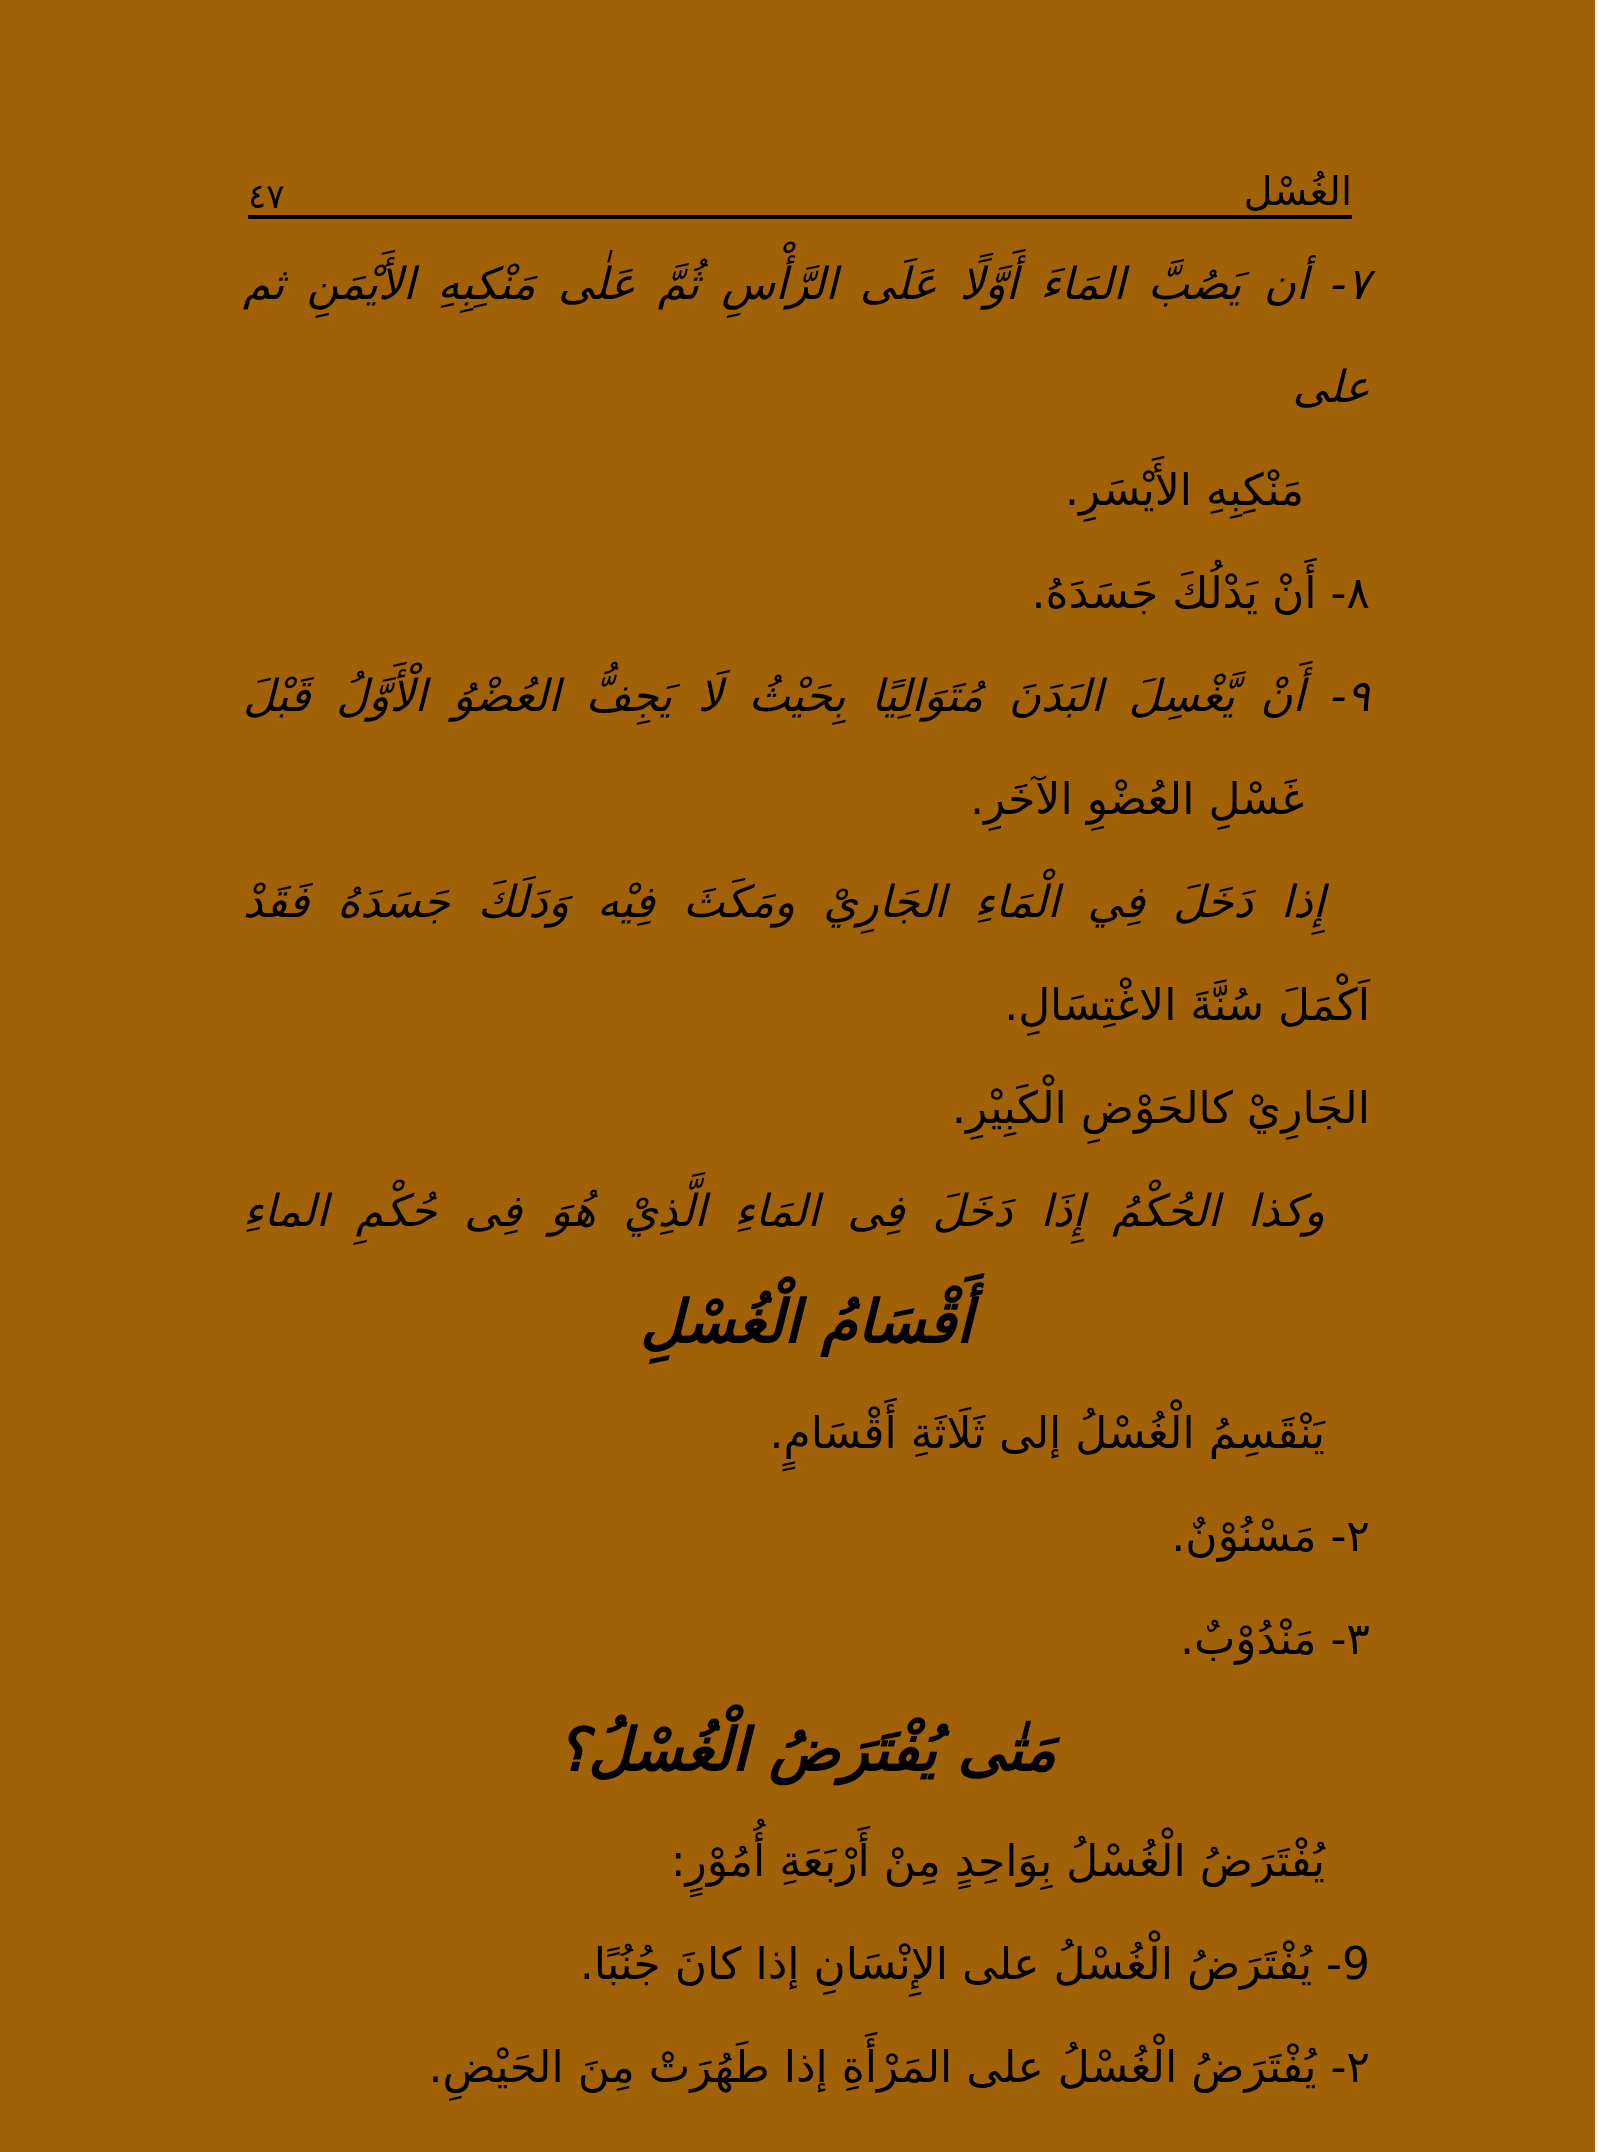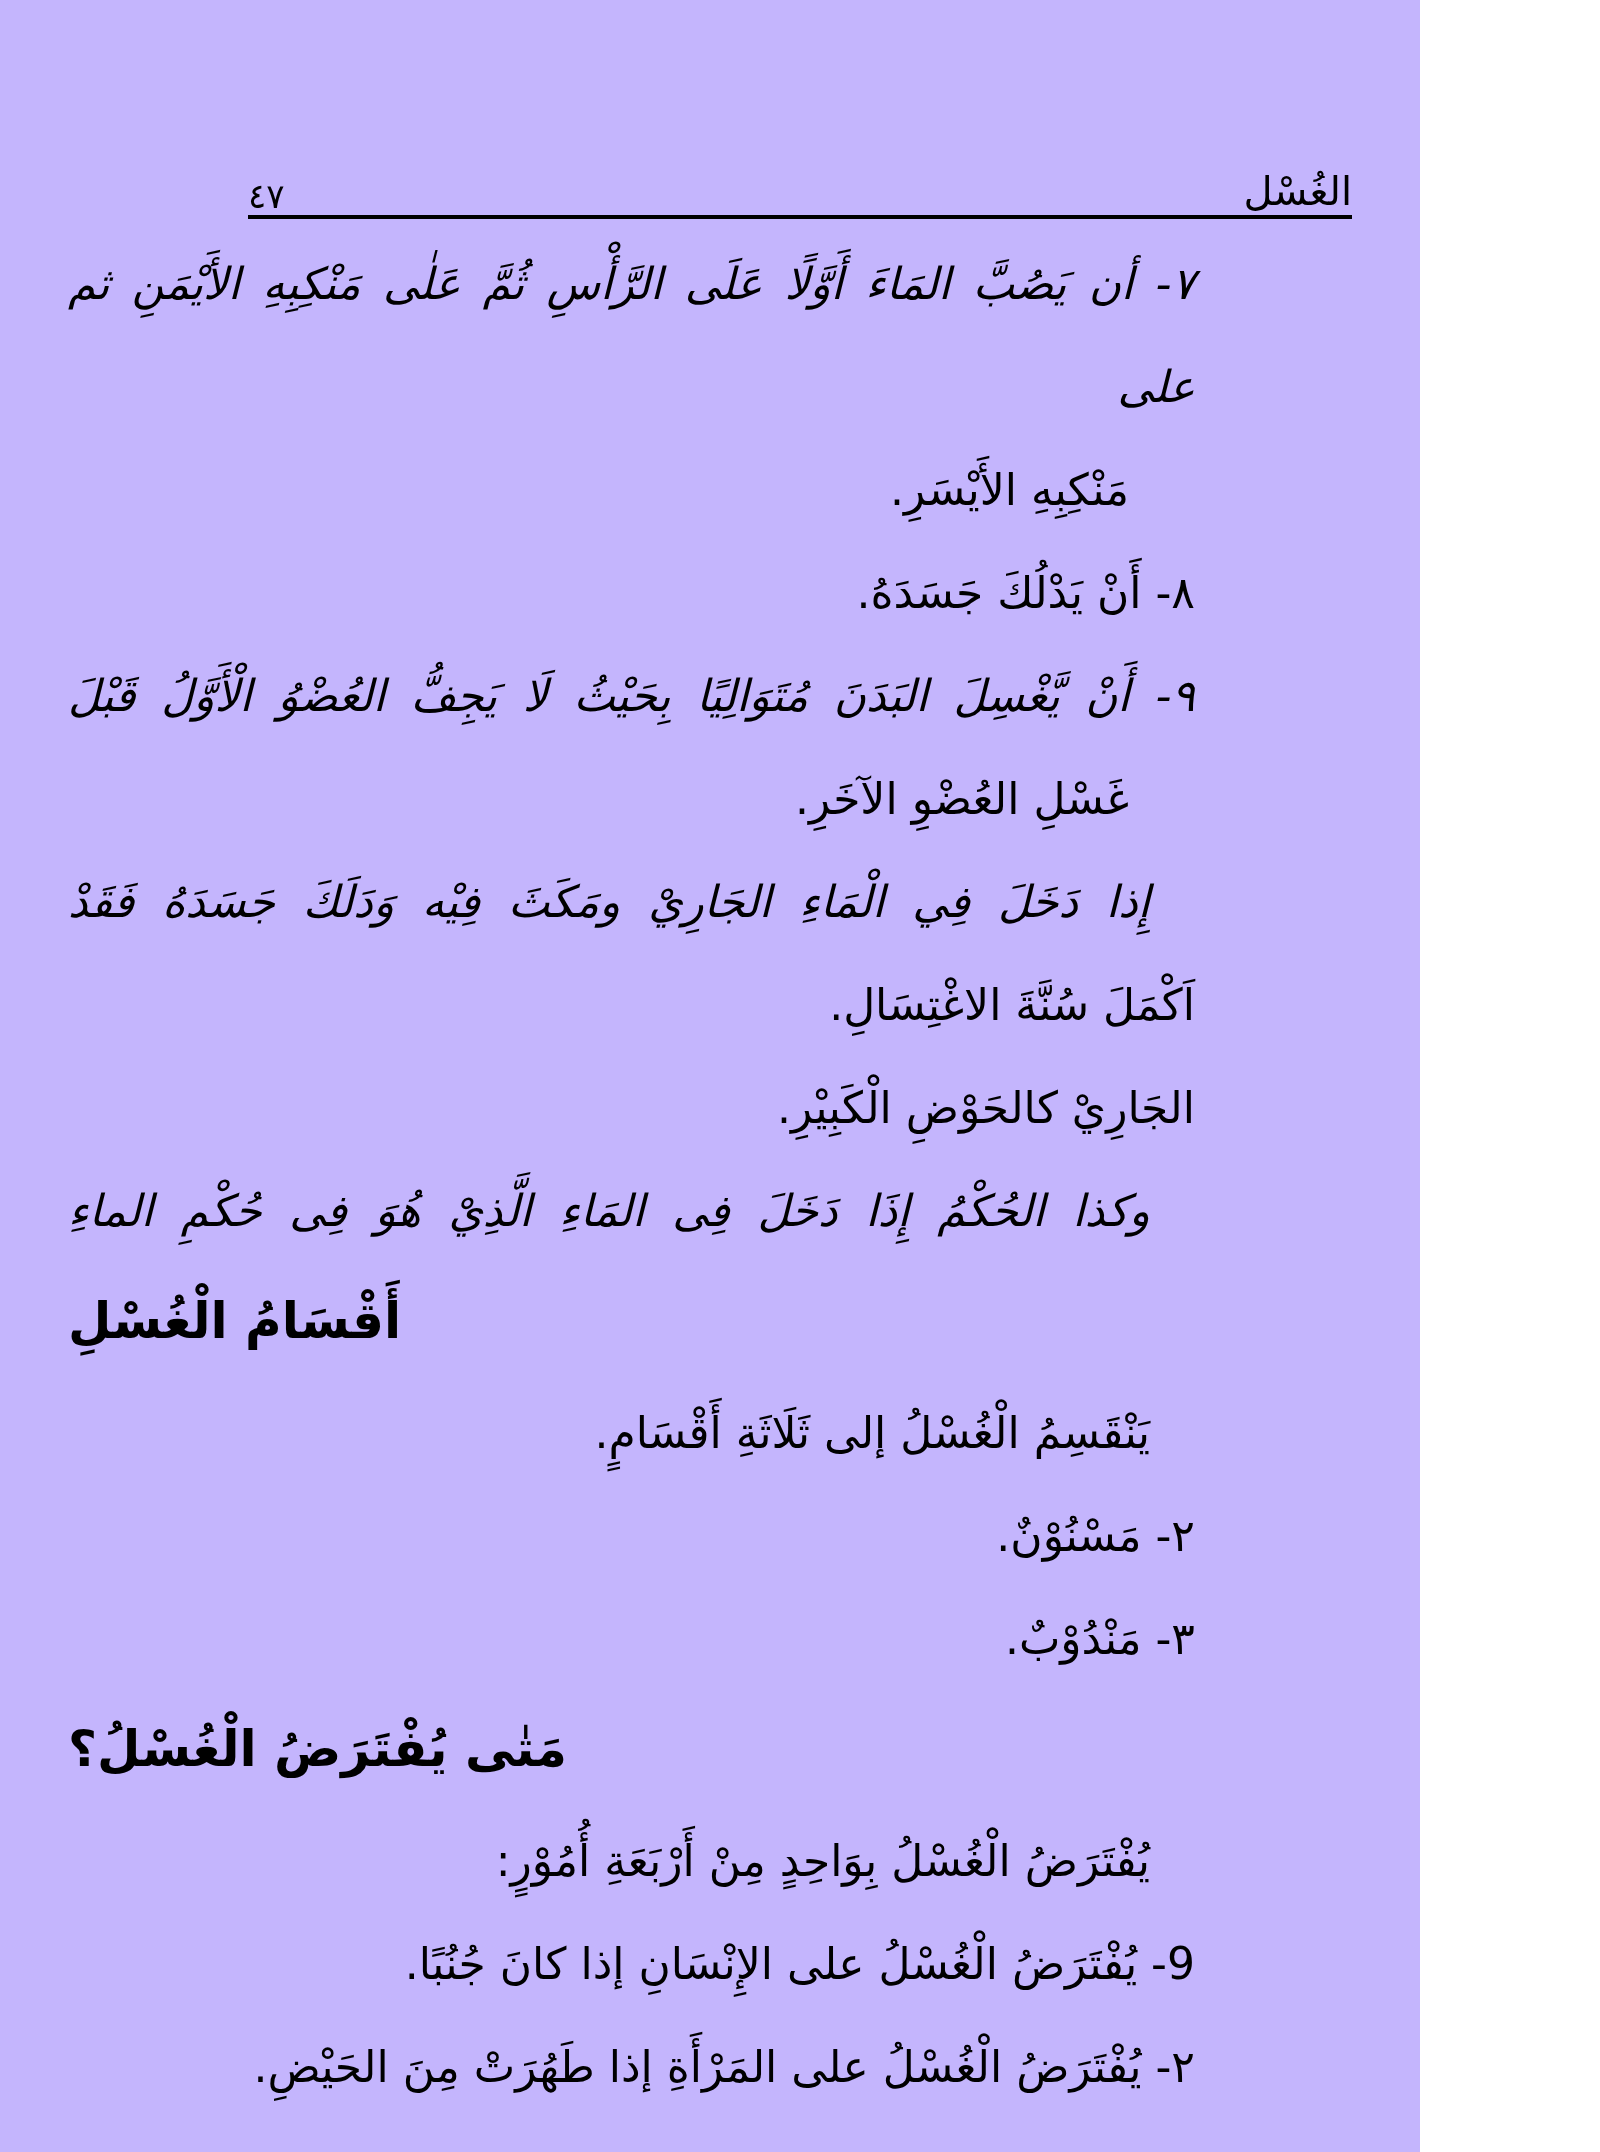--- a/index.html
+++ b/index.html
@@ -2,23 +2,23 @@
 <html lang="ar"><head>
 <meta charset="utf-8">
 <style>
   html, body {
     margin: 0;
     padding: 0;
     background: #ffffff;
   }
   .page {
     position: relative;
-    width: 1420px;
+    width: 1595px;
     height: 2152px;
-    background: #c4b5fd;
+    background: #a16207;
     overflow: hidden;
     font-family: "DejaVu Sans", sans-serif;
     color: #000000;
   }
   
   .page-header {
     position: absolute;
     left: 248px;
     top: 120px;
     width: 1104px;
@@ -60,23 +60,24 @@
   }
   .item-rest {
     padding-right: 66px;
   }
   .para-first {
     text-indent: 45px;
   }
   .heading {
     line-height: 103px;
     margin: 8px 0;
-    text-align: left;
+    text-align: center;
     font-weight: bold;
-    font-size: 50px;
+    font-size: 59px;
+    font-style: italic;
   }
 </style>
 </head>
 <body>
 
 <div class="page">
 
   <header class="page-header">
     <span class="page-number">٤٧</span>
     <span class="chapter-title">الغُسْل</span>

